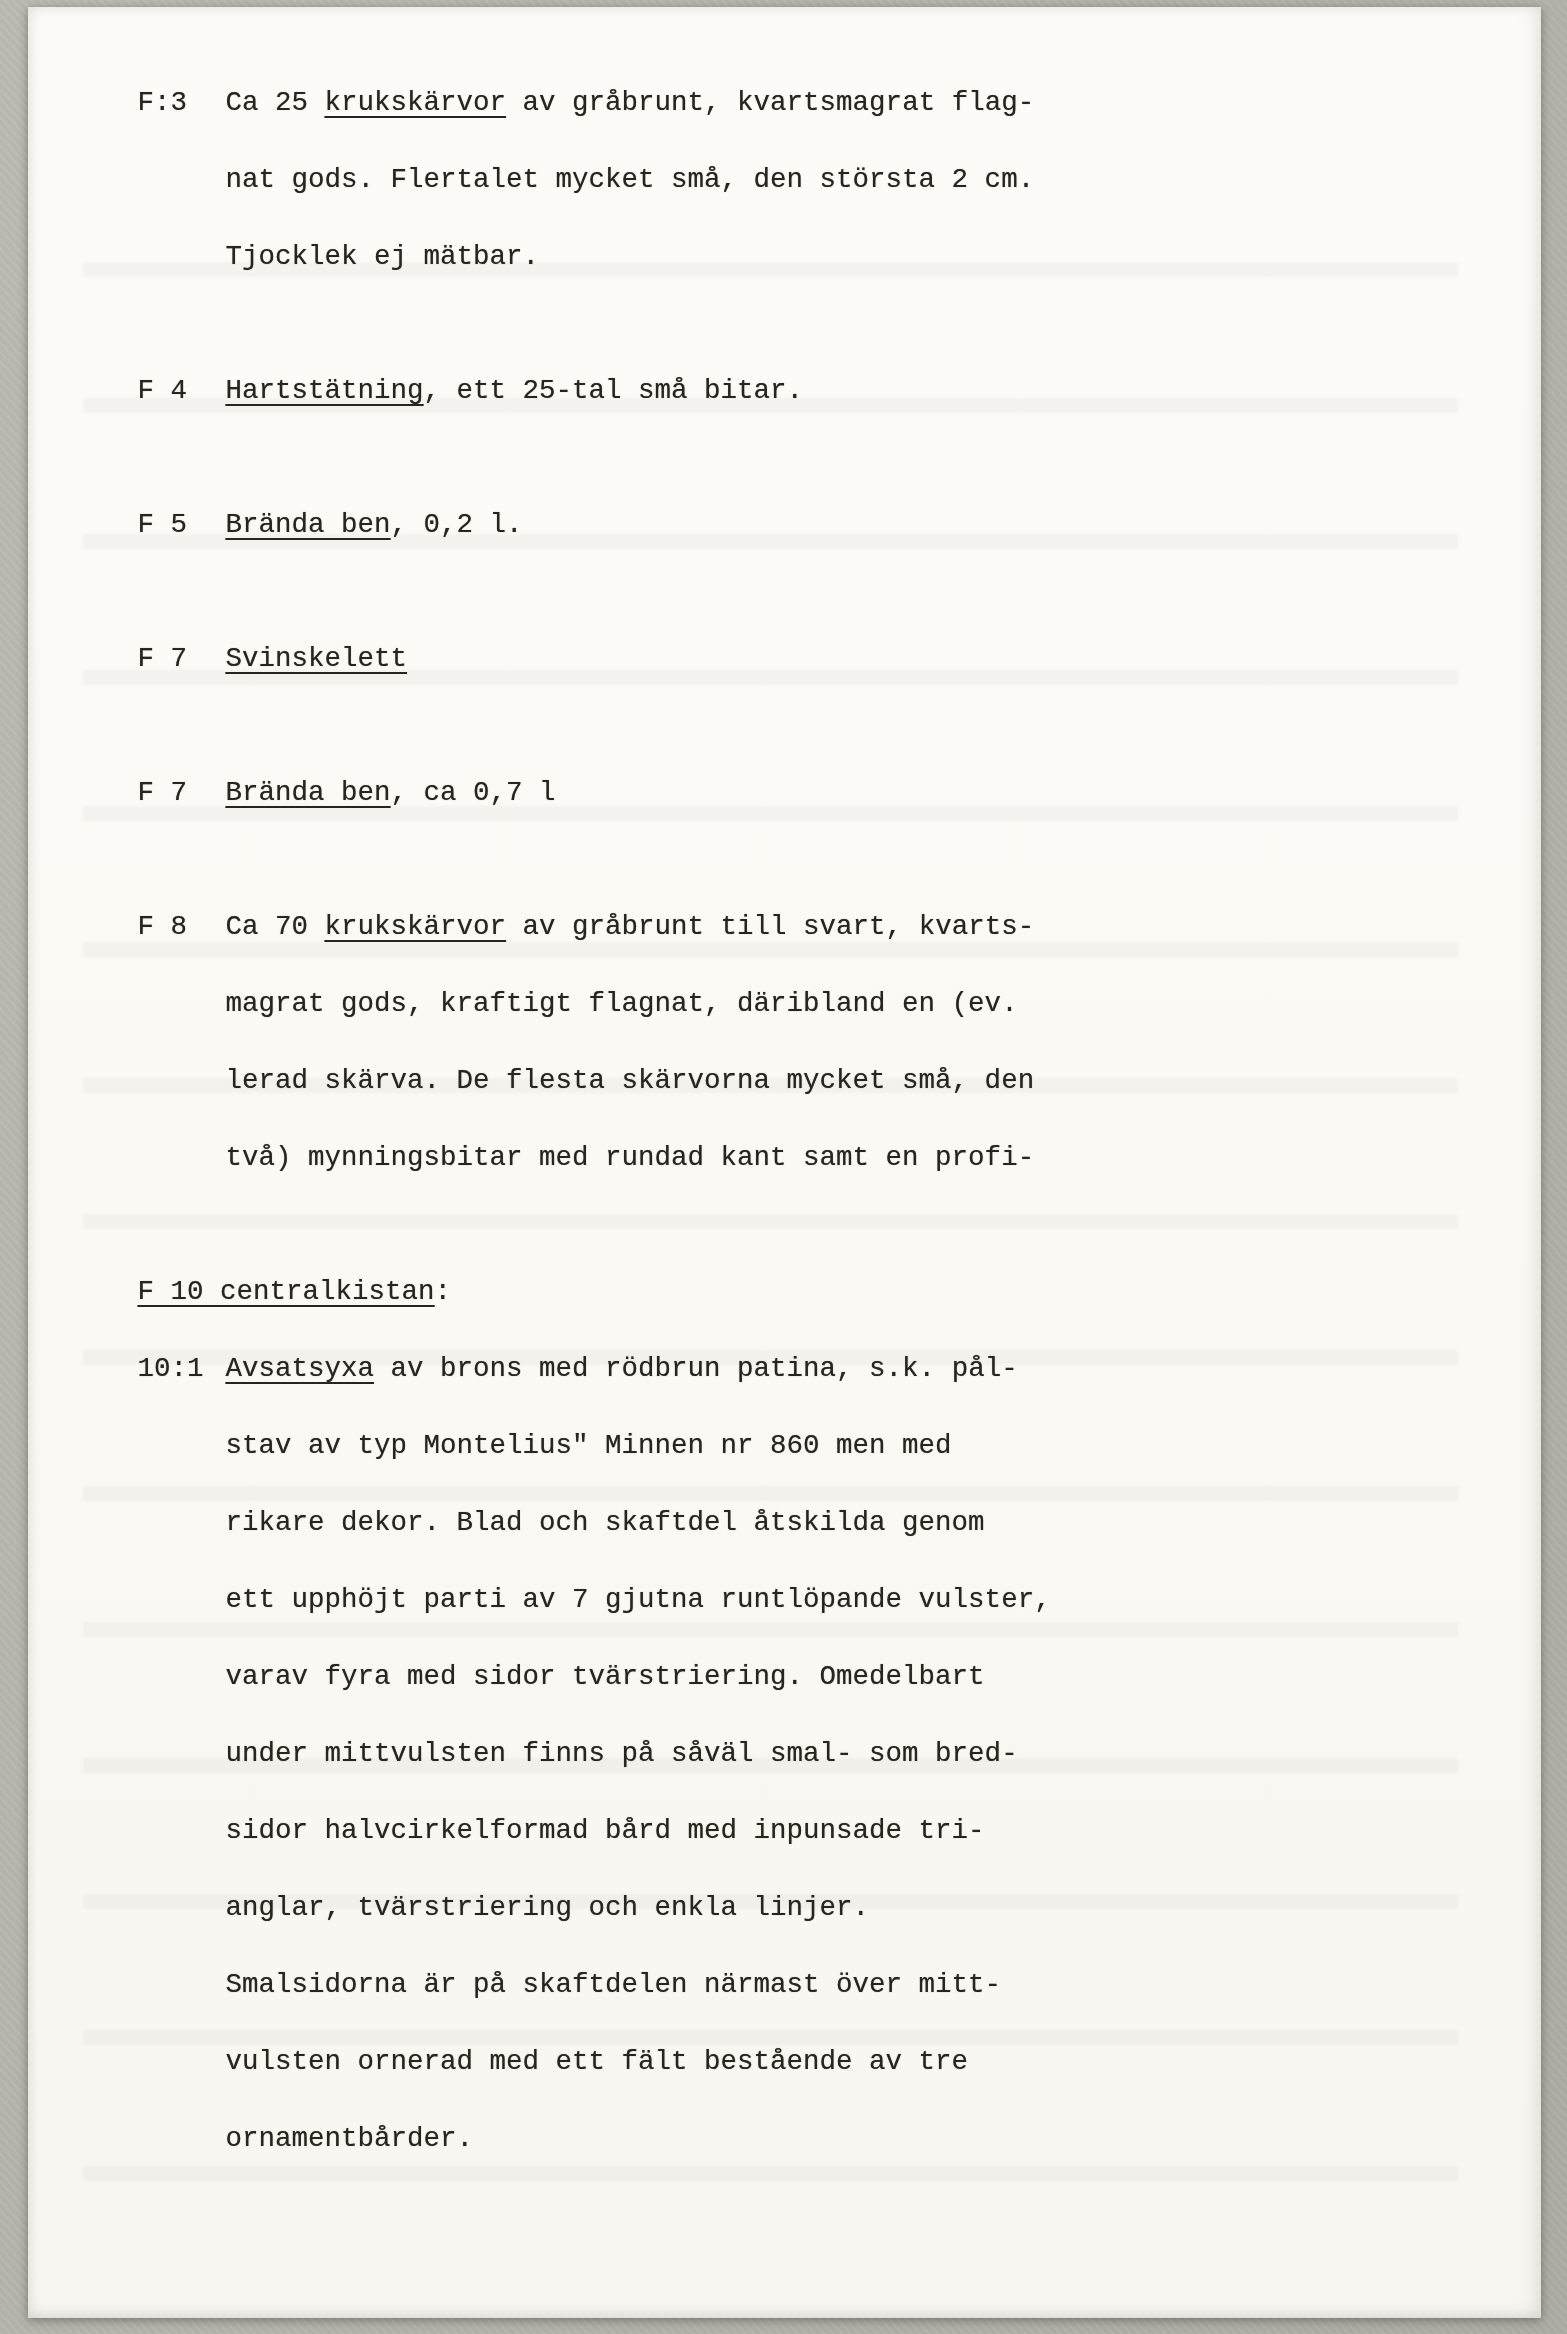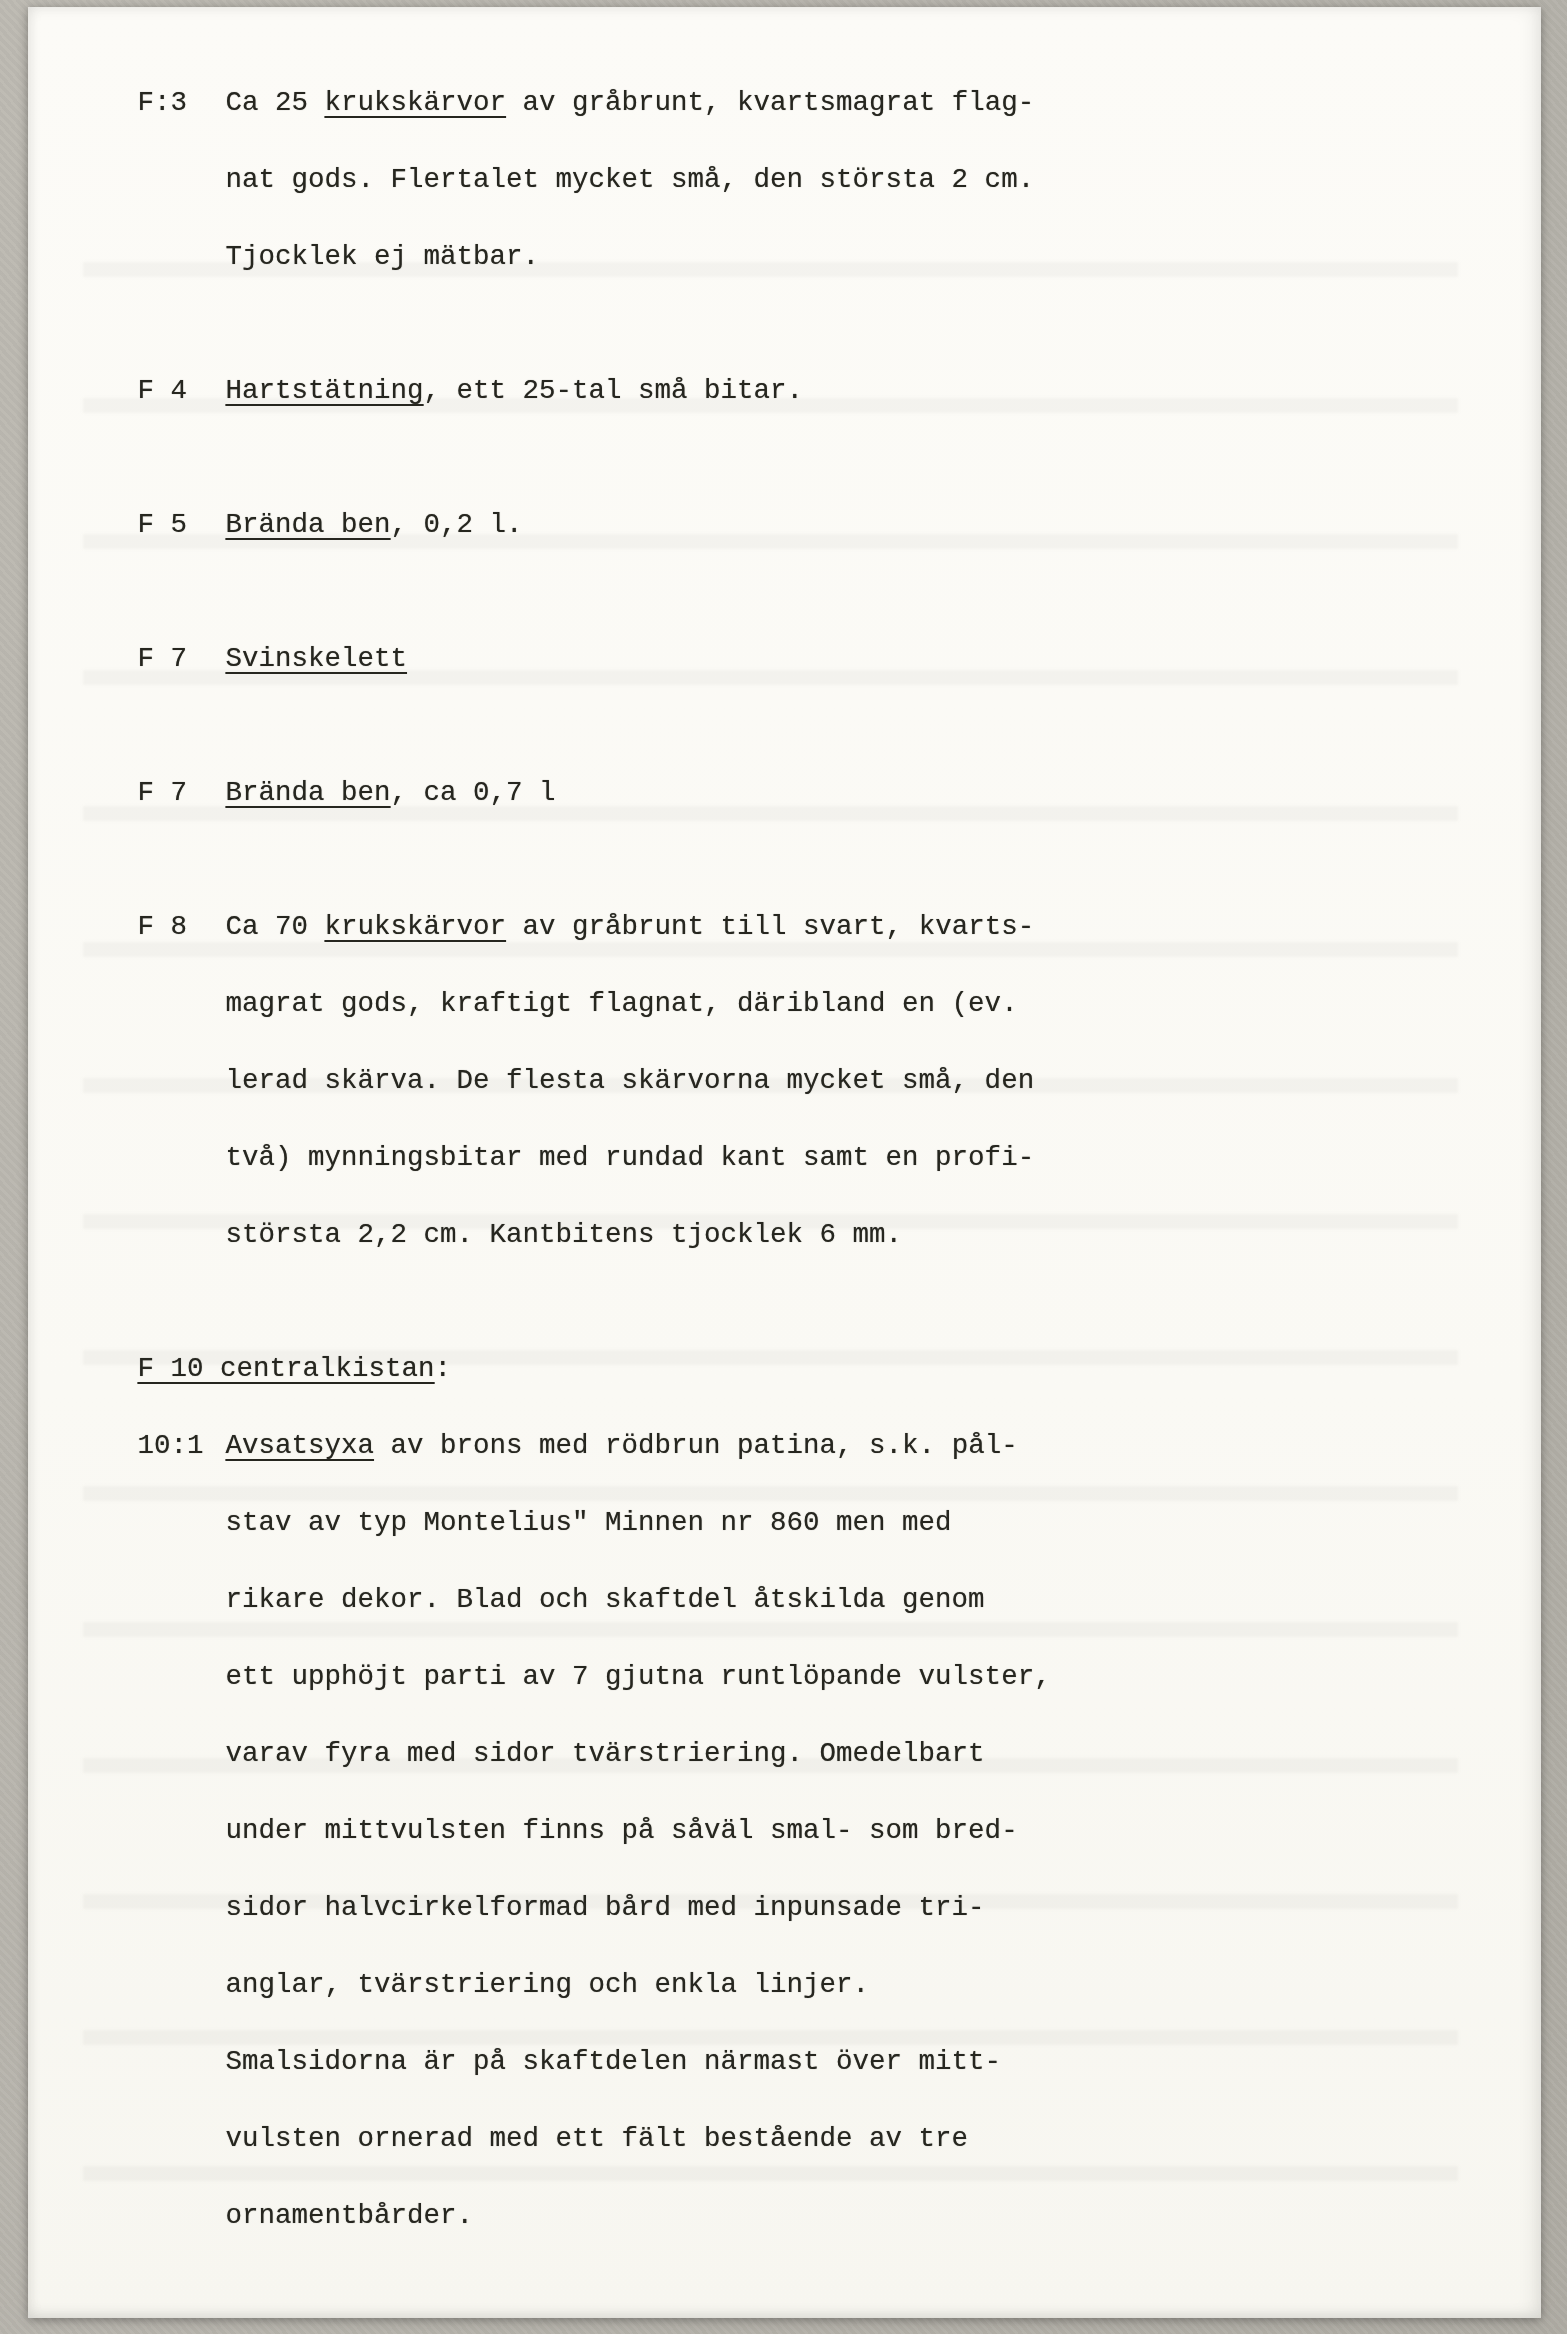--- a/index.html
+++ b/index.html
@@ -117,21 +117,20 @@
         </div>
       </div>
 
       <div class="entry">
         <div class="entry-label">F 8</div>
         <div class="entry-body">
           <div class="line"><span>Ca 70 </span><span class="u">krukskärvor</span><span> av gråbrunt till svart, kvarts-</span></div>
           <div class="line"><span>magrat gods, kraftigt flagnat, däribland en (ev.</span><span class="u"></span><span></span></div>
           <div class="line"><span>lerad skärva. De flesta skärvorna mycket små, den</span><span class="u"></span><span></span></div>
           <div class="line"><span>två) mynningsbitar med rundad kant samt en profi-</span><span class="u"></span><span></span></div>
-          <div class="line"><span>största 2,2 cm. Kantbitens tjocklek 6 mm.</span><span class="u"></span><span></span></div>
         </div>
       </div>
 
       <div class="entry heading">
         <div class="entry-body">
           <div class="line"><span></span><span class="u">F 10 centralkistan</span><span>:</span></div>
         </div>
       </div>
 
       <div class="entry">

